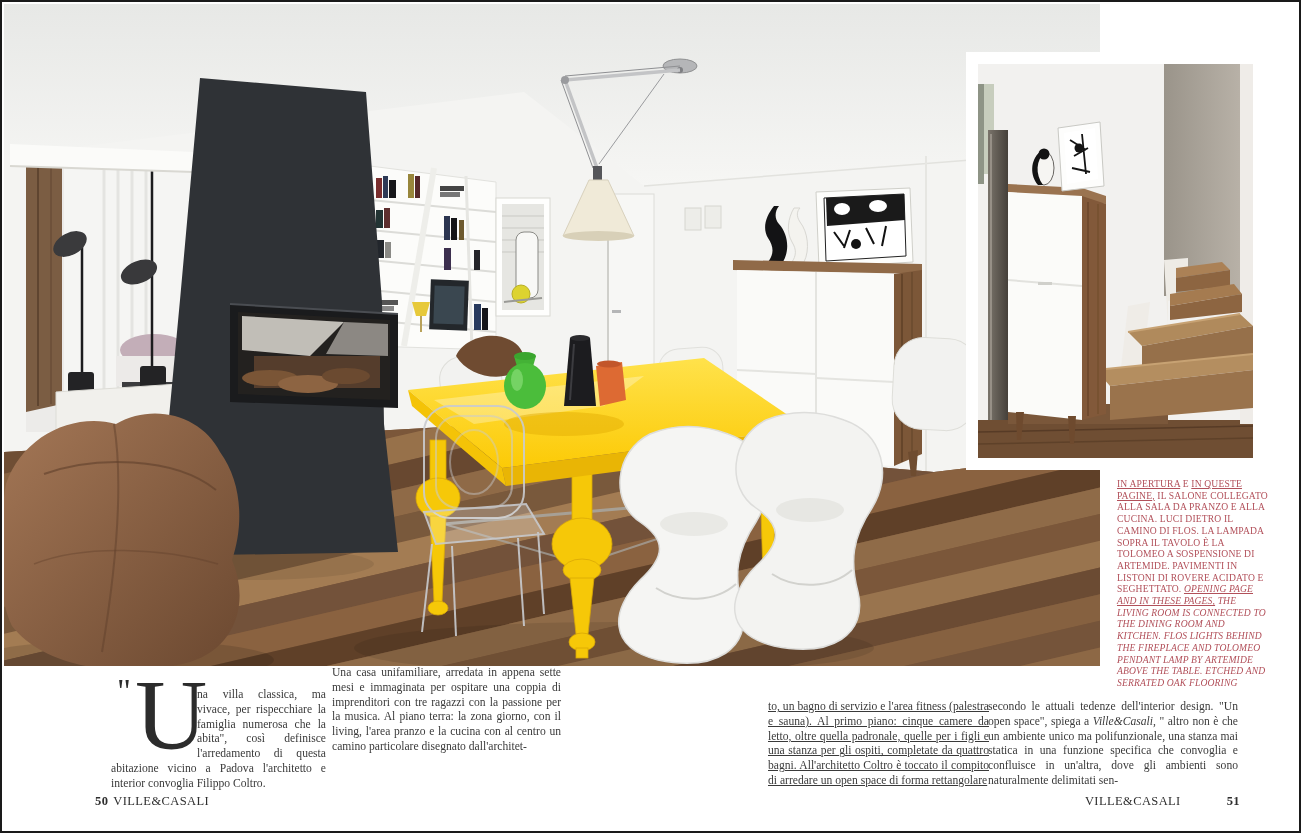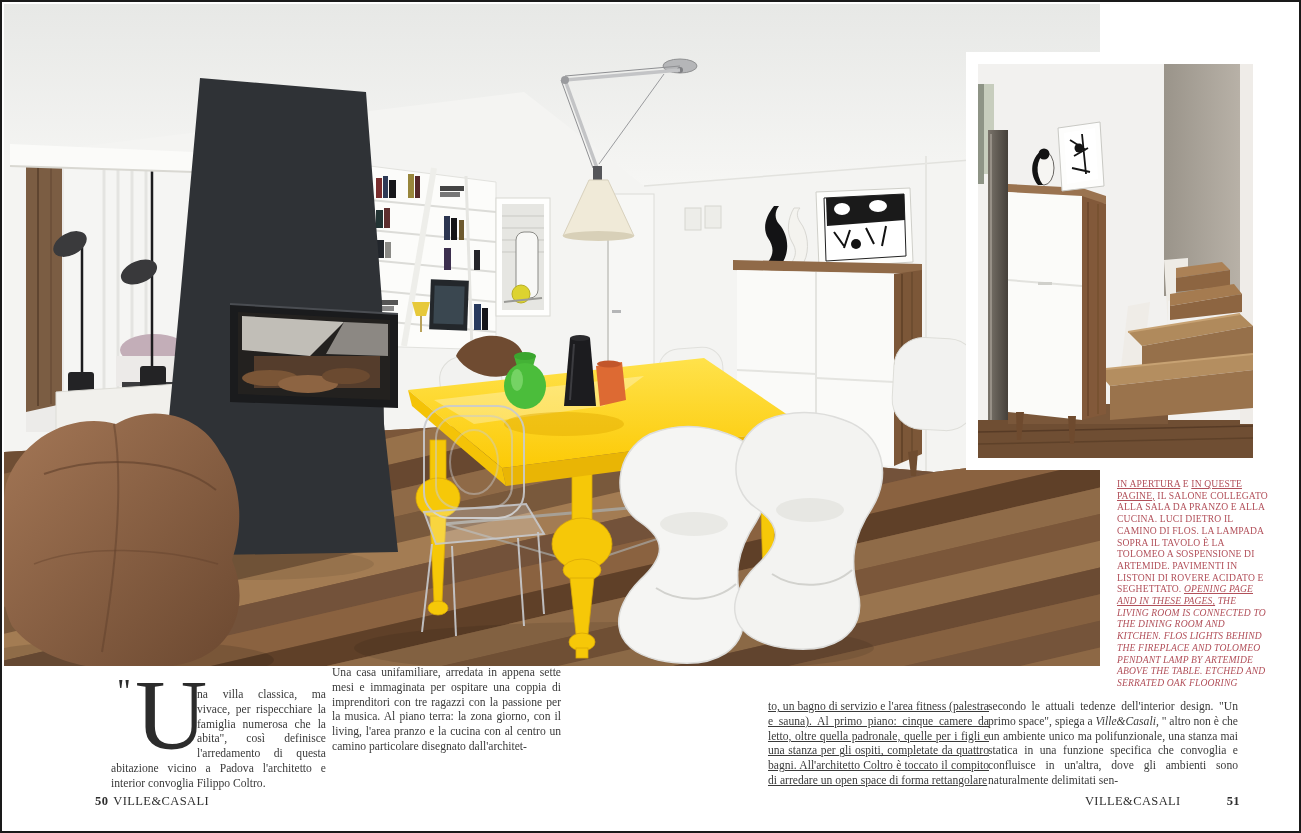--- a/index.html
+++ b/index.html
@@ -420,21 +420,21 @@
 
   <div class="abs col col2">
     <p>Una casa unifamiliare, arredata in appena sette mesi e immaginata per ospitare una coppia di imprenditori con tre ragazzi con la passione per la musica. Al piano terra: la zona giorno, con il living, l'area pranzo e la cucina con al centro un camino particolare disegnato dall'architet-</p>
   </div>
 
   <div class="abs col col3">
     <p>to, un bagno di servizio e l'area fitness (palestra e sauna). Al primo piano: cinque camere da letto, oltre quella padronale, quelle per i figli e una stanza per gli ospiti, completate da quattro bagni. All'architetto Coltro è toccato il compito di arredare un open space di forma rettangolare</p>
   </div>
 
   <div class="abs col col4">
-    <p><span>secondo le attuali tedenze dell'interior design. "Un primo space", spiega a </span><span class="it">Ville&amp;Casali</span><span>, " altro non è che un ambiente unico ma polifunzionale, una stanza mai statica in una funzione specifica che convoglia e confluisce in un'altra, dove gli ambienti sono naturalmente delimitati sen-</span></p>
+    <p><span>secondo le attuali tedenze dell'interior design. "Un open space", spiega a </span><span class="it">Ville&amp;Casali</span><span>, " altro non è che un ambiente unico ma polifunzionale, una stanza mai statica in una funzione specifica che convoglia e confluisce in un'altra, dove gli ambienti sono naturalmente delimitati sen-</span></p>
   </div>
 
   <div class="abs folio folio-left">
     <span class="num">50</span><span>VILLE&amp;CASALI</span>
   </div>
   <div class="abs folio folio-right">
     <span>VILLE&amp;CASALI</span><span class="num">51</span>
   </div>
 
 </div>

